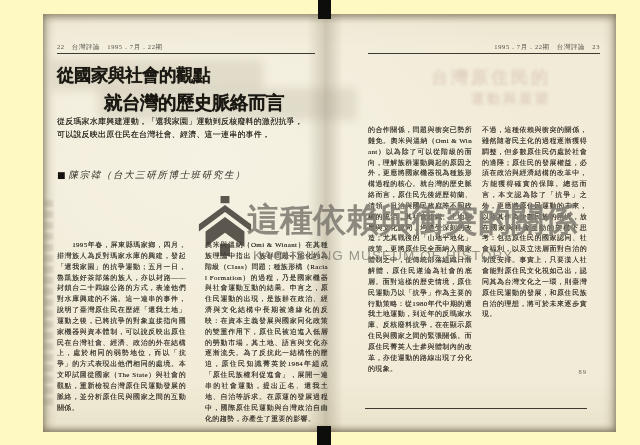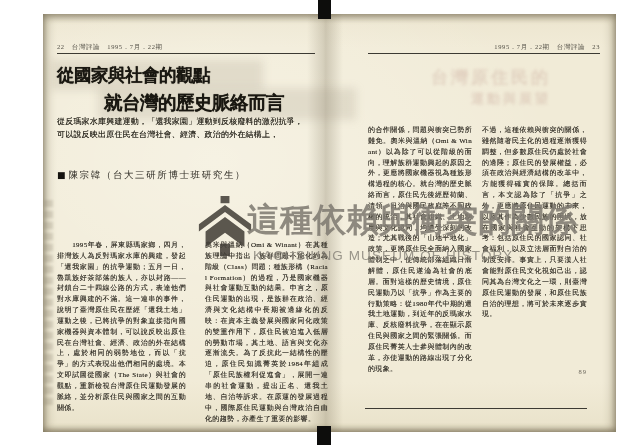--- a/index.html
+++ b/index.html
@@ -1,16 +1,16 @@
 <!DOCTYPE html>
 <html><head>
 <meta charset="utf-8">
 <style>
   html,body{margin:0;padding:0;background:#0a0a0a;}
-  .stage{position:relative;width:640px;height:445px;background:#ffffff;overflow:hidden;
+  .stage{position:relative;width:640px;height:445px;background:#fef9c3;overflow:hidden;
          font-family:"Liberation Serif",serif;}
   .paper{position:absolute;left:43px;top:14px;width:573px;height:418px;
          background:
            radial-gradient(ellipse at 30% 35%, rgba(255,255,250,.35), rgba(0,0,0,0) 60%),
            linear-gradient(180deg,#ece5cf 0%,#f1ebd7 8%,#f1ebd7 88%,#e9e2ca 100%);
          background-color:#efe9d4;
          box-shadow:inset 0 4px 6px rgba(90,80,55,.35), inset 0 -3px 5px rgba(90,80,55,.4),
                     inset 5px 0 8px rgba(90,80,55,.28), inset -5px 0 8px rgba(90,80,55,.28);}
   .gutter{position:absolute;left:264px;top:0;width:36px;height:418px;
           background:linear-gradient(90deg,rgba(0,0,0,0),rgba(110,100,75,.22) 45%,rgba(110,100,75,.28) 52%,rgba(0,0,0,0));}
@@ -28,21 +28,21 @@
   .wash1{left:8px;top:46px;width:212px;height:30px;}
   .wash2{left:55px;top:74px;width:258px;height:32px;}
   .title{position:absolute;font-weight:bold;color:#191711;white-space:nowrap;
          text-shadow:0 0 .7px rgba(30,25,15,.9);}
   .title1{left:14px;top:49px;font-size:17.5px;letter-spacing:-.5px;}
   .title2{left:61px;top:76px;font-size:18.5px;letter-spacing:-.5px;}
   .lede{position:absolute;left:14px;top:101px;width:260px;font-size:8px;font-weight:normal;
         line-height:13.2px;color:#2b2921;letter-spacing:.2px;text-shadow:0 0 .5px rgba(40,35,25,.8);}
   .author{position:absolute;left:14px;top:155px;display:flex;align-items:center;gap:3px;}
   .author .sq{font-family:"DejaVu Sans",sans-serif;font-size:9px;color:#15130f;line-height:9px;}
-  .author .nm{font-size:9.5px;letter-spacing:1.6px;color:#2e2b24;}
+  .author .nm{font-size:9.5px;font-style:italic;letter-spacing:1.6px;color:#2e2b24;}
 
   .bodycol{position:absolute;font-size:7px;line-height:10.85px;letter-spacing:.35px;
            color:#37342c;text-align:justify;word-break:break-all;overflow:hidden;
            text-shadow:0 0 .6px rgba(55,50,40,.75);margin-top:40px;}
   .lc1{left:14px;top:186px;width:129px;height:196px;}
   .lc2{left:162px;top:186px;width:123px;height:196px;}
   .smudge{position:absolute;left:1px;top:186px;width:9px;height:205px;filter:blur(1px);
           background:repeating-linear-gradient(180deg,rgba(120,112,92,.20) 0 7px,rgba(0,0,0,0) 7px 11px);}
 
   
@@ -78,21 +78,21 @@
       <div class="hdr l-hdr">22　台灣評論　1995．7月．22期</div>
       <div class="rule l-rule"></div>
 
       <div class="wash wash1"></div>
       <div class="wash wash2"></div>
       <div class="title title1">從國家與社會的觀點</div>
       <div class="title title2">就台灣的歷史脈絡而言</div>
 
       <div class="lede">
         <div>從反瑪家水庫興建運動，「還我家園」運動到反核廢料的激烈抗爭，</div>
-        <div>可以說反映出原住民在台灣社會、經濟、政治的外在結構上，</div>
+        <div>可以說反映出原住民在台灣社會、經濟、這一連串的事件，</div>
       </div>
 
       <div class="author">
         <span class="sq">■</span>
         <span class="nm">陳宗韓（台大三研所博士班研究生）</span>
       </div>
 
       <div class="smudge"></div>
       <div class="bodycol lc1">　　1995年春，屏東縣瑪家鄉，四月，排灣族人為反對瑪家水庫的興建，發起「還我家園」的抗爭運動；五月一日，魯凱族好茶部落的族人，亦以封路——封鎖台二十四線公路的方式，表達他們對水庫興建的不滿。這一連串的事件，說明了臺灣原住民在歷經「還我土地」運動之後，已將抗爭的對象直接指向國家機器與資本體制，可以說反映出原住民在台灣社會、經濟、政治的外在結構上，處於相同的弱勢地位，而以「抗爭」的方式表現出他們相同的處境。本文即試圖從國家（The State）與社會的觀點，重新檢視台灣原住民運動發展的脈絡，並分析原住民與國家之間的互動關係。</div>
       <div class="bodycol lc2">奧米與溫納（Omi &amp; Winant）在其種族理論中指出，族群問題不能化約為階級（Class）問題；種族形構（Racial Formation）的過程，乃是國家機器與社會運動互動的結果。申言之，原住民運動的出現，是族群在政治、經濟與文化結構中長期被邊緣化的反映：在資本主義發展與國家同化政策的雙重作用下，原住民被迫進入低層的勞動市場，其土地、語言與文化亦逐漸流失。為了反抗此一結構性的壓迫，原住民知識菁英於1984年組成「原住民族權利促進會」，展開一連串的社會運動，提出正名、還我土地、自治等訴求。在原運的發展過程中，國際原住民運動與台灣政治自由化的趨勢，亦產生了重要的影響。</div>

